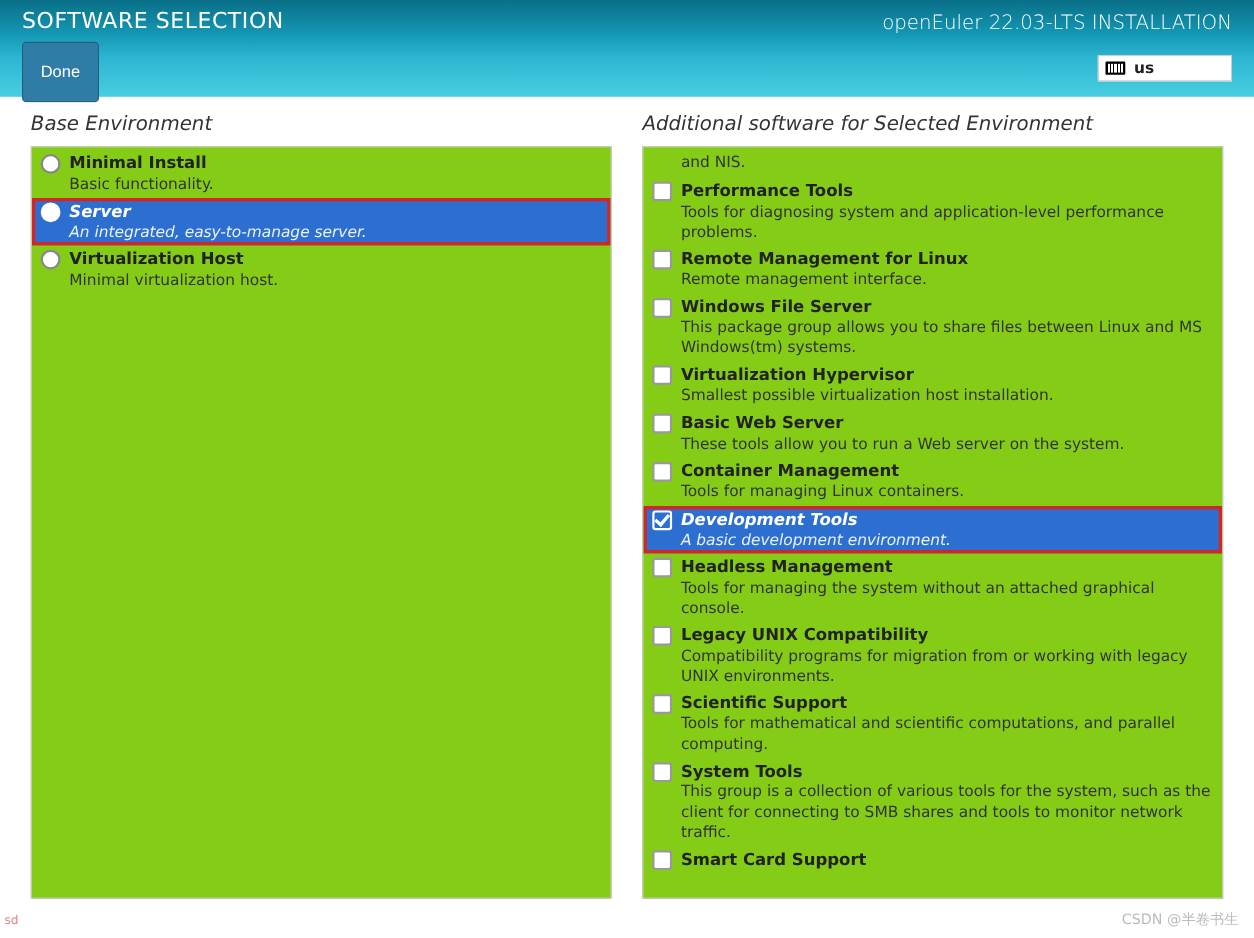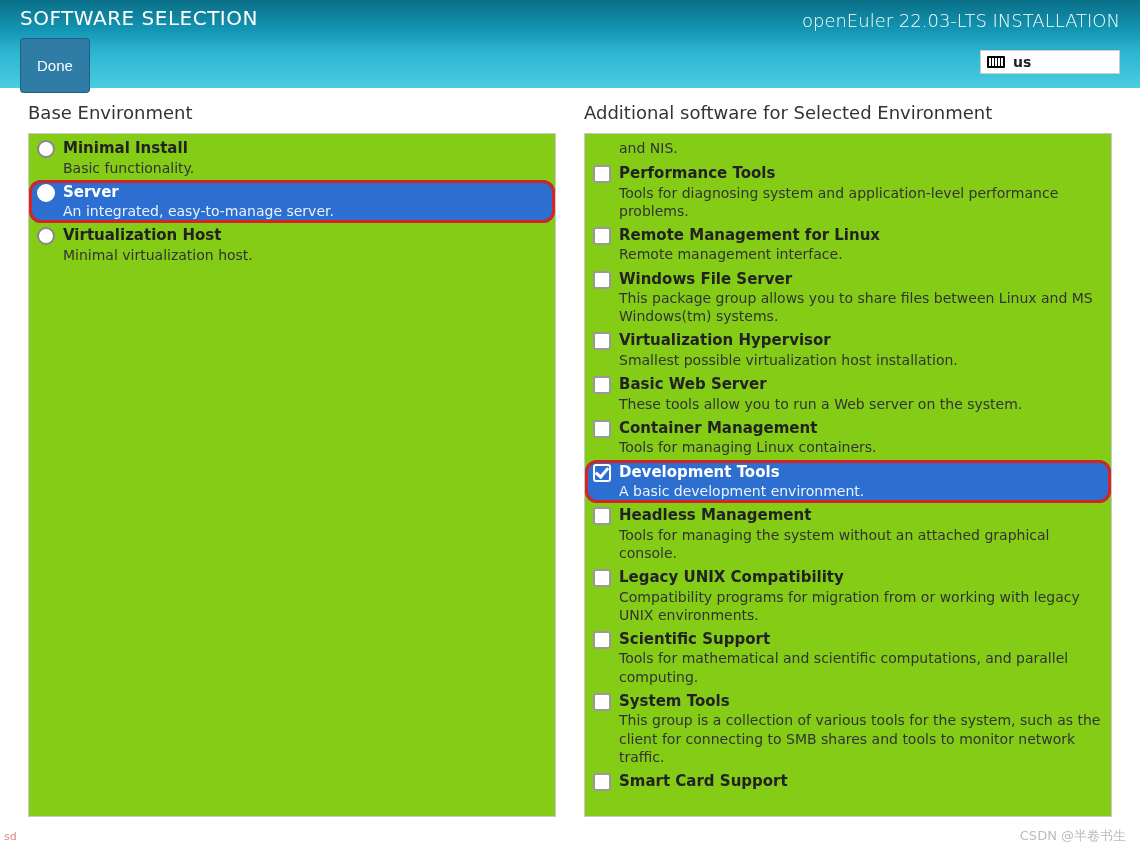--- a/index.html
+++ b/index.html
@@ -16,37 +16,37 @@
 .done-btn {
   display: inline-block; margin-top: 8px;
   background: #2f7da6;
   color: #fff; border: 1px solid rgba(0,0,0,.25);
   border-radius: 4px; padding: 18px 16px; font-size: 15px;
   cursor: pointer;
 }
 .keyboard-box {
   position: absolute; top: 50px; right: 20px;
   background: #fff; color: #222;
-  width: 140px; height: 24px;
+  width: 122px; height: 24px;
   display: flex; align-items: center; gap: 8px;
   padding: 0 6px; font-size: 14px; font-weight: 600;
   border: 1px solid #ccc;
 }
 .kbd-icon { width: 18px; height: 12px; background: #000; position: relative; border-radius: 1px; }
 .kbd-icon::after { content: ""; position: absolute; inset: 2px; background: repeating-linear-gradient(90deg,#fff 0 2px,#000 2px 3px); }
 .content { display: flex; gap: 28px; padding: 14px 28px 18px 28px; height: calc(853px - 88px - 18px); }
 .col { flex: 1 1 50%; display: flex; flex-direction: column; min-width: 0; }
-.col-heading { font-size: 18px; font-weight: 400; color: #333; margin-bottom: 10px; }
+.col-heading { font-size: 18px; font-weight: 400; color: #333; margin-bottom: 10px; font-style: italic; }
 .pane {
   flex: 1 1 auto; border: 1px solid #c9c9c9; background: #84cc16;
   overflow-y: auto; padding: 2px 0;
 }
 .item { display: flex; align-items: flex-start; padding: 3px 8px 3px 8px; cursor: pointer; }
 .item.selected { background: #2c6fd1; color: #fff; }
-.item.highlighted { outline: 3px solid #d62323; outline-offset: -3px; border-radius: 12px; }
+.item.highlighted { outline: 3px solid #d62323; outline-offset: -3px; border-radius: 0; font-style: italic; }
 .control { flex: 0 0 18px; height: 18px; margin-top: 1px; margin-right: 8px; }
 .radio { border: 2px solid #888; border-radius: 50%; background: #fff; position: relative; }
 .item.selected .radio { border-color: #fff; }
 .radio.checked::after { content: ""; position: absolute; inset: 3px; border-radius: 50%; background: #2c6fd1; }
 .item.selected .radio.checked::after { background: #fff; }
 .checkbox { border: 2px solid #999; border-radius: 3px; background: #fff; position: relative; }
 .item.selected .checkbox { border-color: #fff; background: transparent; }
 .checkbox.checked::after { content: ""; position: absolute; left: 3px; top: -1px; width: 5px; height: 10px; border: solid #fff; border-width: 0 3px 3px 0; transform: rotate(40deg); }
 .text-wrap { flex: 1 1 auto; min-width: 0; }
 .item-title { font-weight: 700; font-size: 15px; line-height: 1.3; }

